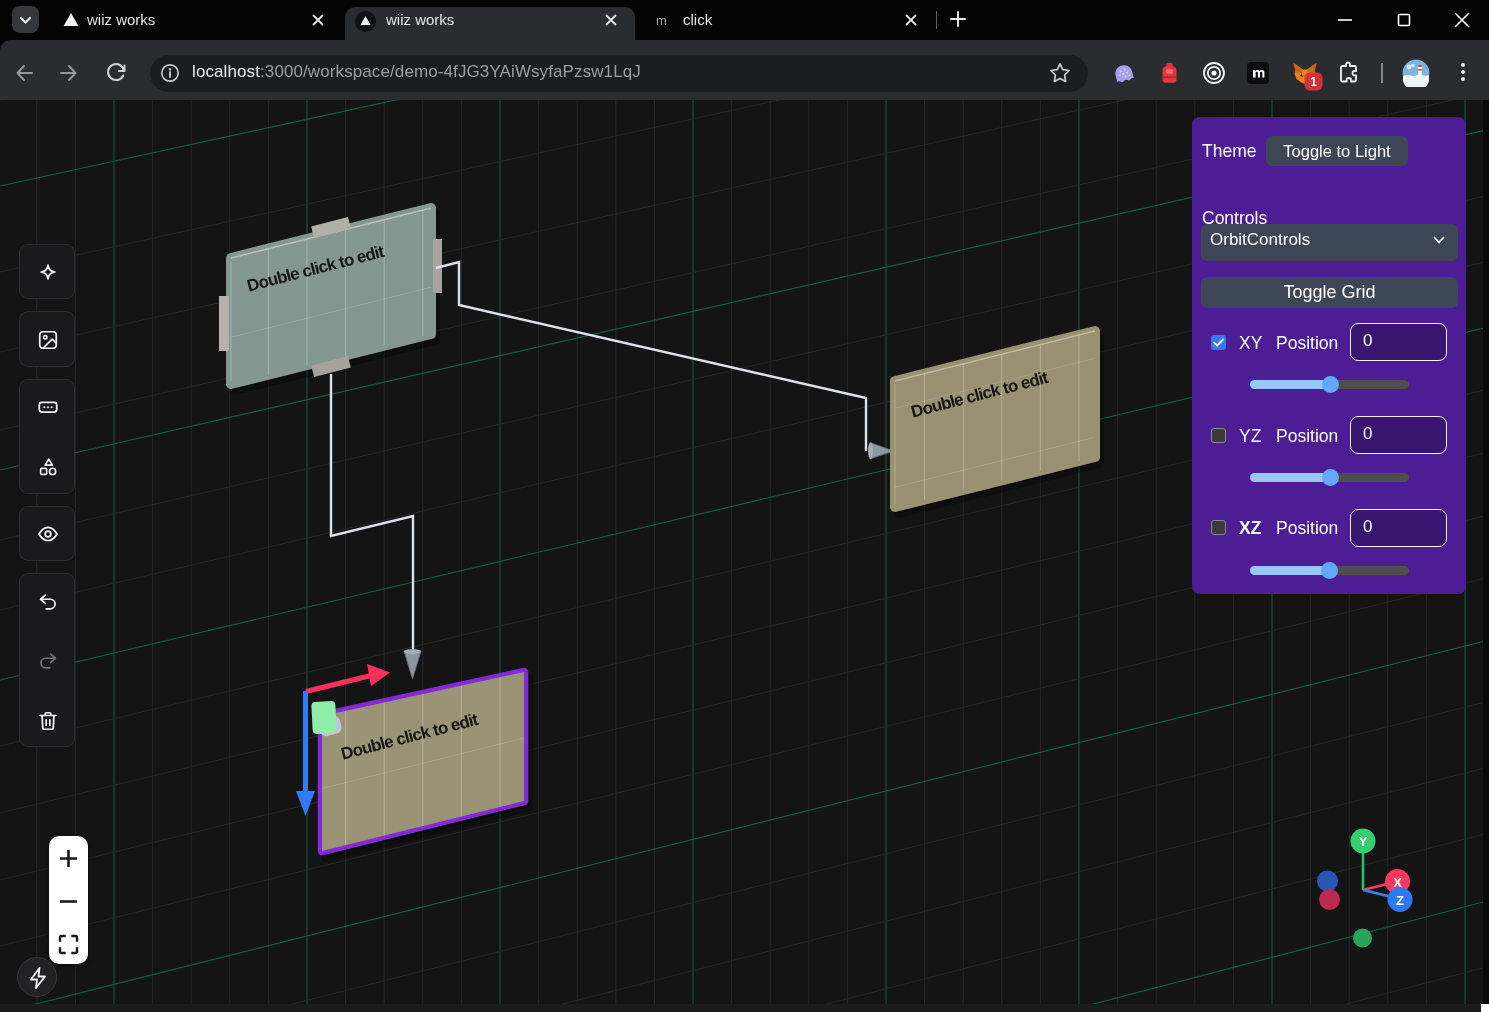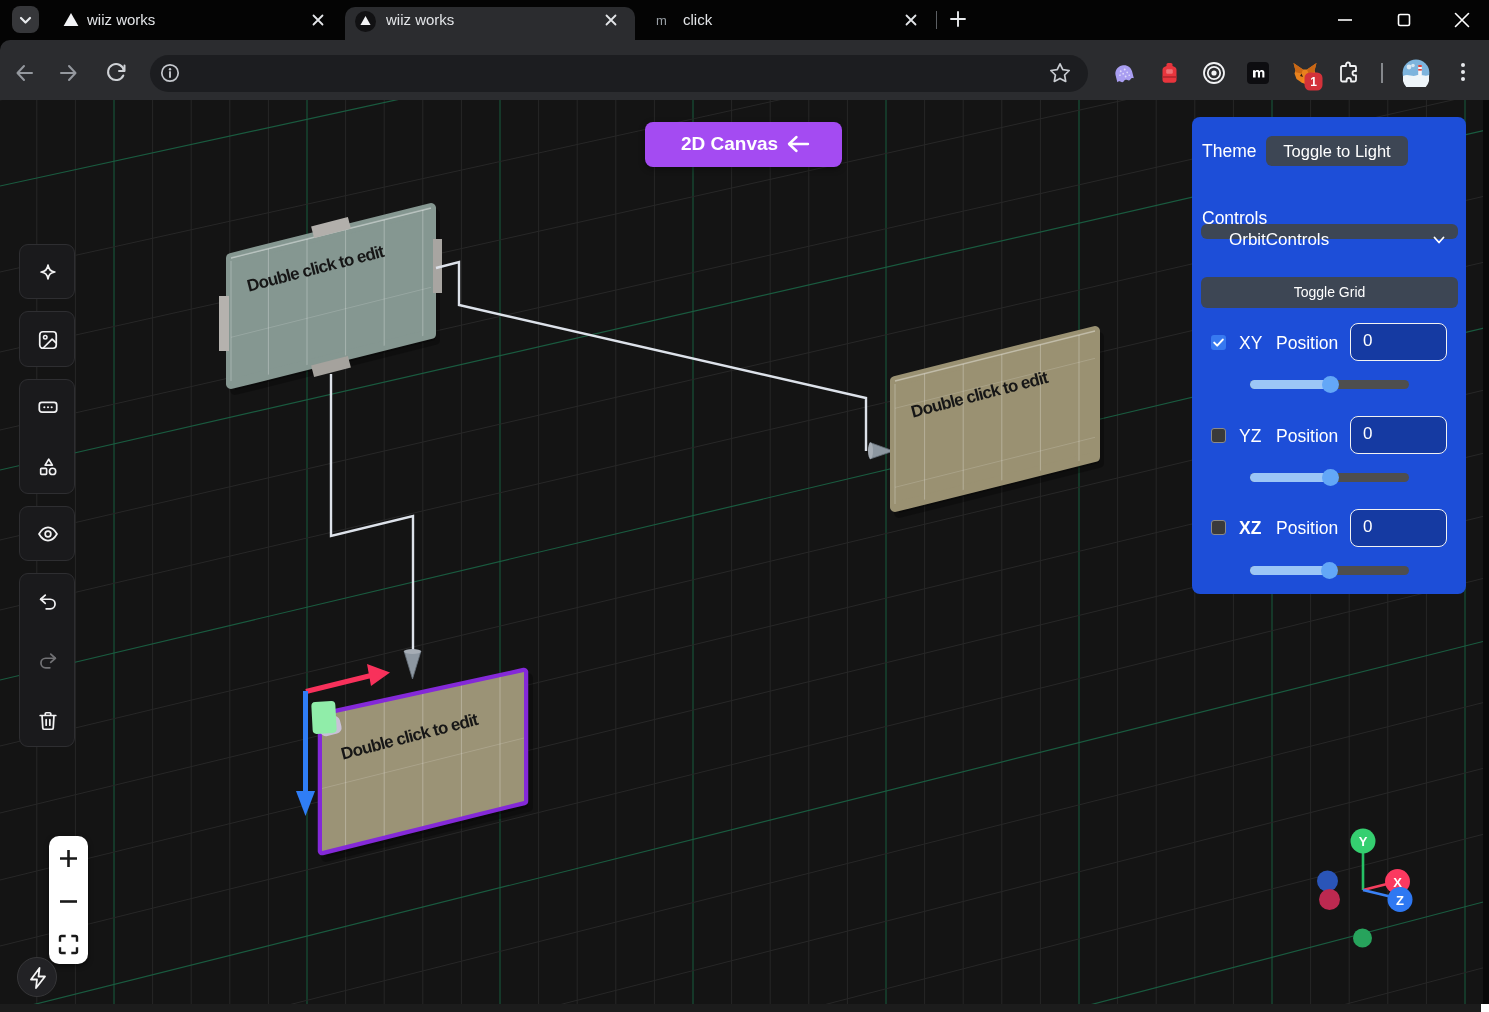--- a/index.html
+++ b/index.html
@@ -18,21 +18,21 @@
   #omnibox { position:absolute; left:150px; top:15px; width:938px; height:37px;
      border-radius:18.5px; background:#1c1d20; }
   #urltext { position:absolute; left:192px; top:22px; font-size:17px; color:#999ea5; white-space:nowrap; letter-spacing:0.1px; }
   #urltext b { color:#e8eaed; font-weight:normal; }
   
   .toolbox { position:absolute; left:19px; width:56px; background:#1a1a1c;
      border:1px solid #2e2e31; border-radius:9px; z-index:10; }
   .ticon { position:absolute; left:17px; }
   
   #panel { position:absolute; left:1192px; top:117px; width:274px; height:477px;
-     background:#1d4ed8; border-radius:8px; z-index:10; color:#fff; }
+     background:#4c1d95; border-radius:8px; z-index:10; color:#fff; }
   .plabel { position:absolute; font-size:17.5px; color:#ffffff; white-space:nowrap; }
   .pbtn { position:absolute; background:#3d4654; border-radius:6px; color:#fff;
      font-size:16.5px; text-align:center; }
   .pinput { position:absolute; border:1.6px solid #f2f2f2; border-radius:8px;
      background:rgba(0,0,0,0.25); color:#fff; font-size:17px; }
   .pinput span { position:absolute; left:12px; top:7px; }
   .track { position:absolute; height:9px; border-radius:4.5px; background:#4e4e4e; }
   .trackfill { position:absolute; height:9px; border-radius:4.5px; background:#9cc6f6; }
   .thumb { position:absolute; width:17px; height:17px; border-radius:50%; background:#63a7f7; }
   .cb { position:absolute; width:15px; height:15px; border-radius:3px; }
@@ -258,20 +258,21 @@
   <svg class="abs icon" style="left:104px;top:20px" width="24" height="24" viewBox="0 0 24 24">
         <path d="M20 11 A 8 8 0 1 0 19.3 15.5" stroke="#cfd2d6" stroke-width="2" fill="none" stroke-linecap="round"></path>
         <path d="M20.5 5.5 V11 H15" fill="none" stroke="#cfd2d6" stroke-width="2" stroke-linecap="round" stroke-linejoin="round"></path>
       </svg>
   <div id="omnibox"></div>
   <svg class="abs icon" style="left:159px;top:22px" width="22" height="22" viewBox="0 0 22 22">
         <circle cx="11" cy="11" r="8.2" stroke="#c4c7cc" stroke-width="1.7" fill="none"></circle>
         <path d="M11 10 V15" stroke="#c4c7cc" stroke-width="1.9" stroke-linecap="round"></path>
         <circle cx="11" cy="7.2" r="1.2" fill="#c4c7cc"></circle>
       </svg>
+  <div id="urltext"><b>localhost</b>:3000/workspace/demo-4fJG3YAiWsyfaPzsw1LqJ</div>
   <svg class="abs icon" style="left:1048px;top:21px" width="24" height="24" viewBox="0 0 24 24">
         <path d="M12 2.8 L14.8 8.6 L21.2 9.5 L16.6 14 L17.7 20.4 L12 17.4 L6.3 20.4 L7.4 14 L2.8 9.5 L9.2 8.6 Z" stroke="#c9ccd1" stroke-width="1.7" fill="none" stroke-linejoin="round"></path>
       </svg>
 
   <svg class="abs icon" style="left:1111px;top:21px" width="26" height="26" viewBox="0 0 26 26">
     <g transform="rotate(-14 13 13)">
     <path d="M21.5 12.5 C21.5 7.6 17.8 4.2 13 4.2 C8.2 4.2 4.5 7.6 4.5 12.5 L4.5 19.5 C5.8 18.6 6.8 18.6 7.9 19.7 C9 20.8 10.2 20.8 11.3 19.7 C12.4 18.6 13.6 18.6 14.7 19.7 C15.8 20.8 17 20.8 18.1 19.7 C19.2 18.6 20.2 18.6 21.5 19.5 Z" fill="#a99ef1"></path>
     <circle cx="10.5" cy="9.5" r="0.95" fill="#ddd8fb"></circle>
           <circle cx="14.8" cy="8.8" r="0.95" fill="#ddd8fb"></circle>
           <circle cx="12.3" cy="12.5" r="0.95" fill="#ddd8fb"></circle>
@@ -372,37 +373,31 @@
         <path d="M20 9 H9.5 A5.2 5.2 0 0 0 9.5 19.4 H14" stroke="#717174" stroke-width="1.9" fill="none" stroke-linecap="round"></path>
       </svg>
   <svg class="ticon icon" style="top:136px" width="22" height="22" viewBox="0 0 24 24">
         <path d="M3.5 6 H20.5" stroke="#f2f2f3" stroke-width="1.9" stroke-linecap="round"></path>
         <path d="M9 6 V4.2 A1.2 1.2 0 0 1 10.2 3 H13.8 A1.2 1.2 0 0 1 15 4.2 V6" stroke="#f2f2f3" stroke-width="1.9" fill="none"></path>
         <path d="M5.5 6 L6.3 19.5 A1.6 1.6 0 0 0 7.9 21 H16.1 A1.6 1.6 0 0 0 17.7 19.5 L18.5 6" stroke="#f2f2f3" stroke-width="1.9" fill="none"></path>
         <path d="M10 10.5 V16.5 M14 10.5 V16.5" stroke="#f2f2f3" stroke-width="1.9" stroke-linecap="round"></path>
       </svg>
 </div>
 
-<div id="btn2d">
-      <span style="position:absolute;left:36px;top:0;">2D Canvas</span>
-  <svg class="abs icon" style="left:140px;top:12px" width="25" height="20" viewBox="0 0 25 20">
-        <path d="M23 10 H4.5 M11.5 3 L4 10 L11.5 17" stroke="#fff" stroke-width="2.4" fill="none" stroke-linecap="round" stroke-linejoin="round"></path>
-      </svg>
-    </div>
 
 <div id="panel">
   <div class="plabel" style="left:10px;top:24px;">Theme</div>
   <div class="pbtn" style="left:74px;top:19px;width:142px;height:30px;line-height:30px;">Toggle to Light</div>
   <div class="plabel" style="left:10px;top:75px;margin-top:16px;">Controls</div>
-  <div class="pbtn" style="left:9px;top:107px;width:257px;height:15px;line-height:31px;text-align:left;padding-left:28px;font-size:17px;">OrbitControls
+  <div class="pbtn" style="left:9px;top:107px;width:257px;height:37px;line-height:31px;text-align:left;padding-left:9px;font-size:17px;">OrbitControls
     <svg class="abs icon" style="right:12px;top:9px" width="14" height="14" viewBox="0 0 14 14">
           <path d="M2.5 4.5 L7 9.5 L11.5 4.5" stroke="#fff" stroke-width="1.8" fill="none" stroke-linecap="round" stroke-linejoin="round"></path>
         </svg>
   </div>
-  <div class="pbtn" style="left:9px;top:160px;width:257px;height:31px;line-height:31px;font-size:14px;">Toggle Grid</div>
+  <div class="pbtn" style="left:9px;top:160px;width:257px;height:31px;line-height:31px;font-size:18px;">Toggle Grid</div>
 
   <div class="cb" style="left:19px;top:218px;background:#3779f0;">
     <svg class="icon" width="15" height="15" viewBox="0 0 15 15">
           <path d="M3.2 7.6 L6.2 10.6 L11.8 4.6" stroke="#fff" stroke-width="2" fill="none" stroke-linecap="round" stroke-linejoin="round"></path>
         </svg>
   </div>
   <div class="plabel" style="left:47px;top:216px;">XY</div>
   <div class="plabel" style="left:84px;top:216px;">Position</div>
   <div class="pinput" style="left:158px;top:206px;width:97px;height:38px;">
         <span>0</span>

